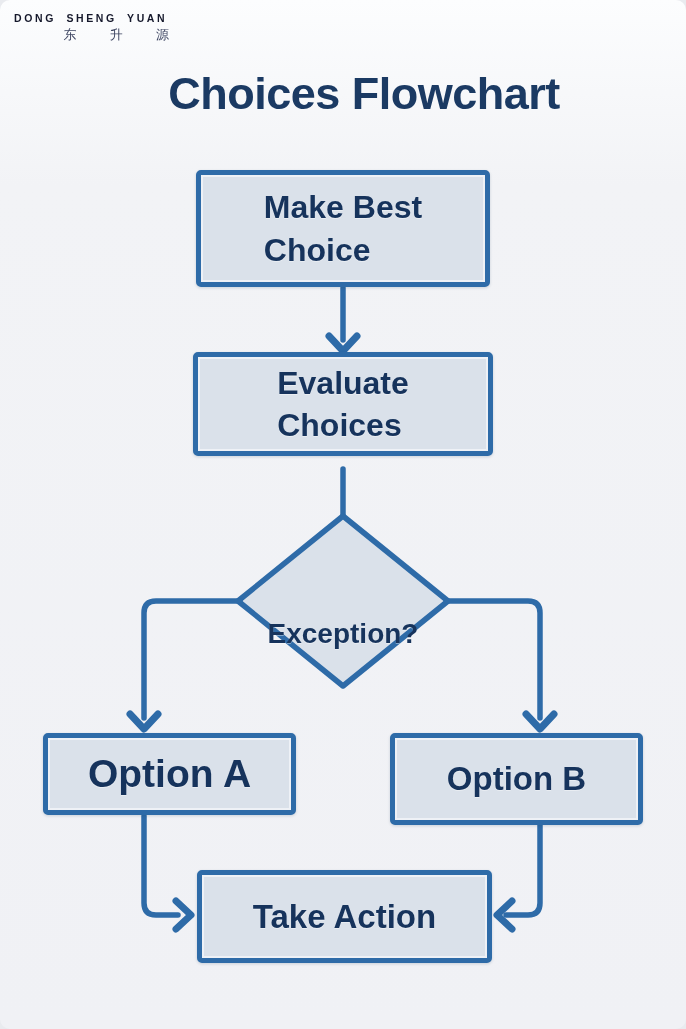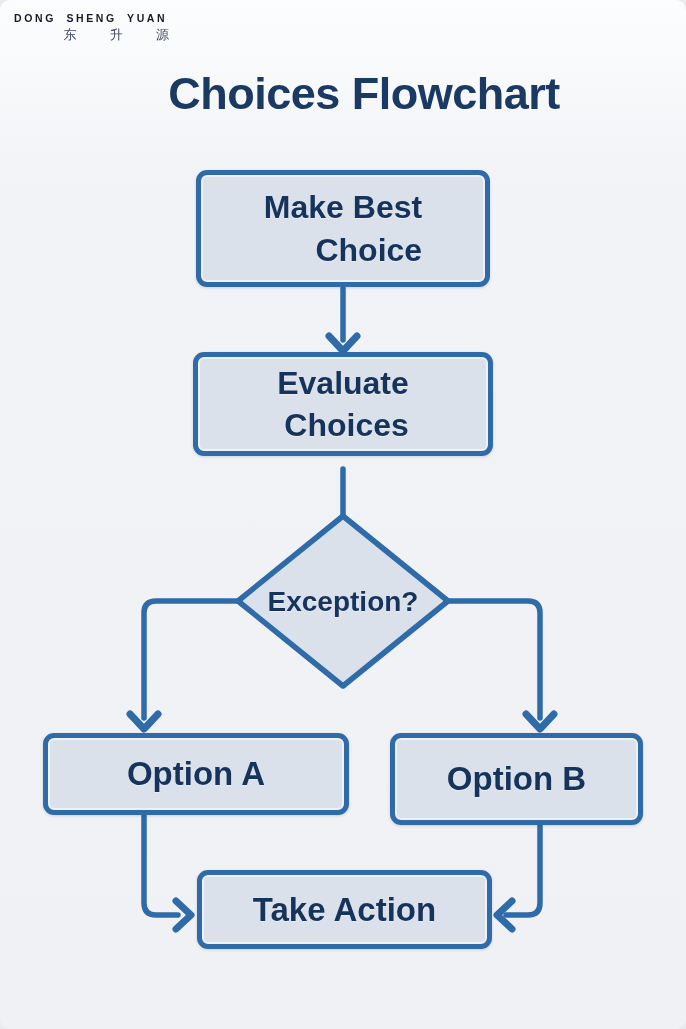--- a/index.html
+++ b/index.html
@@ -125,41 +125,41 @@
     stroke-width: 5.5;
     stroke-linejoin: round;
   }
 
   
   .node {
     position: absolute;
     box-sizing: border-box;
     background: #dae1ea;
     border: 5px solid #2e6ba8;
-    border-radius: 11px;
+    border-radius: 5px;
     display: flex;
     align-items: center;
     justify-content: center;
-    text-align: right;
+    text-align: left;
     color: #16335c;
     font-weight: bold;
     white-space: pre-line;
     box-shadow: inset 0 0 0 2px rgba(255,255,255,0.55), 0 1px 3px rgba(30,60,90,0.18);
     text-shadow: 0 1px 0 rgba(255,255,255,0.4);
   }
   .node-start    { left: 196px; top: 170px; width: 294px; height: 117px; font-size: 32px; line-height: 1.32; }
   .node-evaluate { left: 193px; top: 352px; width: 300px; height: 104px; font-size: 32px; line-height: 1.32; }
-  .node-option-a { left:  43px; top: 733px; width: 306px; height:  82px; font-size: 33px; }
+  .node-option-a { left:  43px; top: 733px; width: 253px; height:  82px; font-size: 39px; }
   .node-option-b { left: 390px; top: 733px; width: 253px; height:  92px; font-size: 33px; }
-  .node-action   { left: 197px; top: 870px; width: 295px; height:  79px; font-size: 33px; }
+  .node-action   { left: 197px; top: 870px; width: 295px; height:  93px; font-size: 33px; }
 
   .decision-label {
     position: absolute;
     left: 243px;
-    top: 577px;
+    top: 609px;
     width: 200px;
     height: 50px;
     display: flex;
     align-items: center;
     justify-content: center;
     text-align: center;
     color: #16335c;
     font-weight: bold;
     font-size: 28px;
     text-shadow: 0 1px 0 rgba(255,255,255,0.4);

